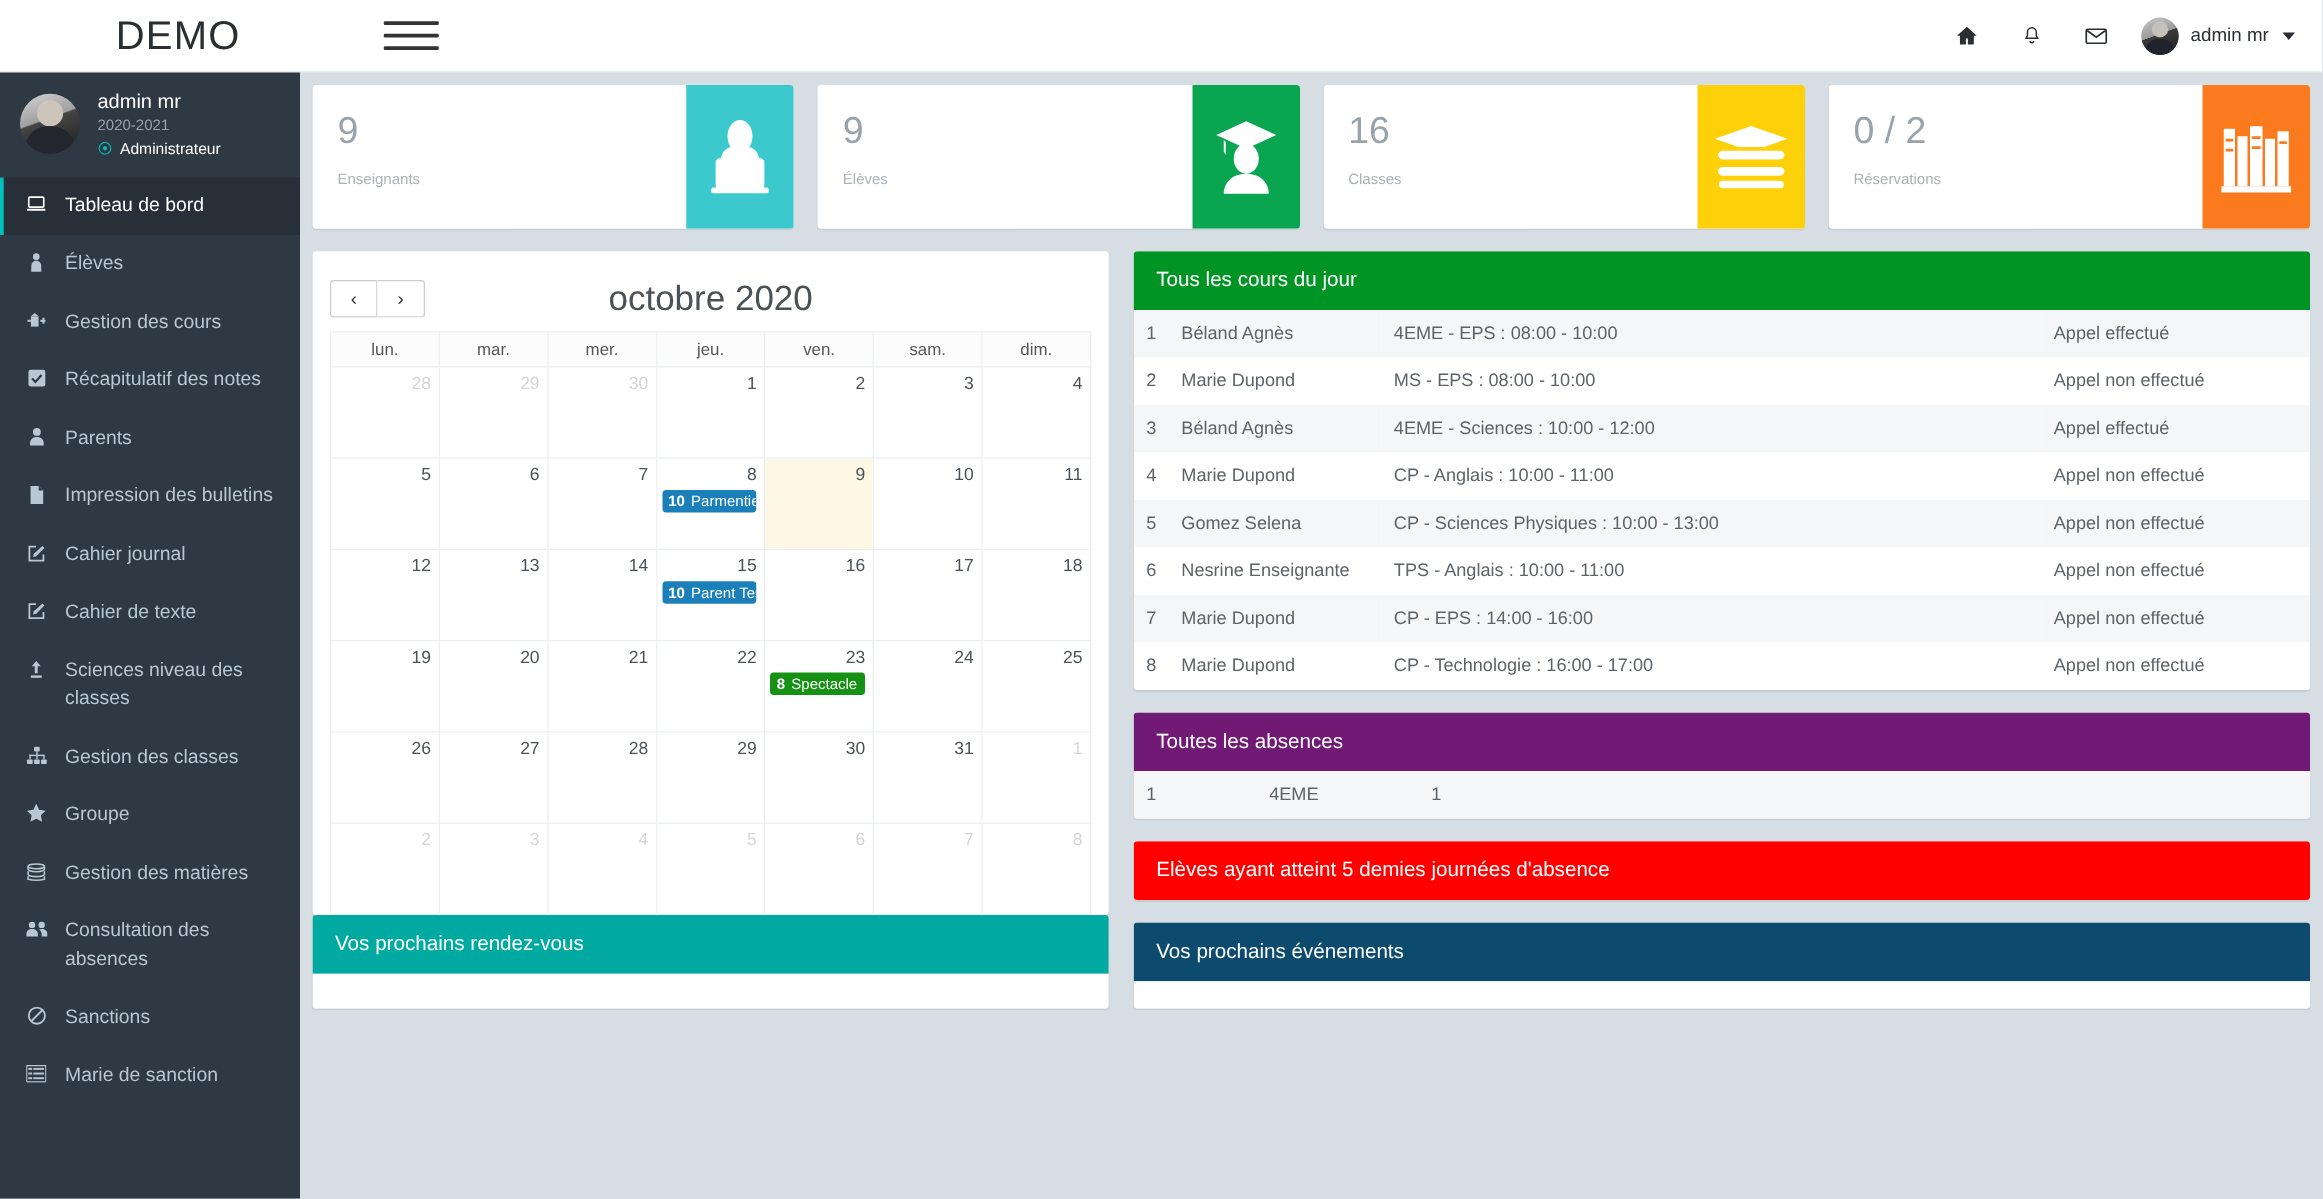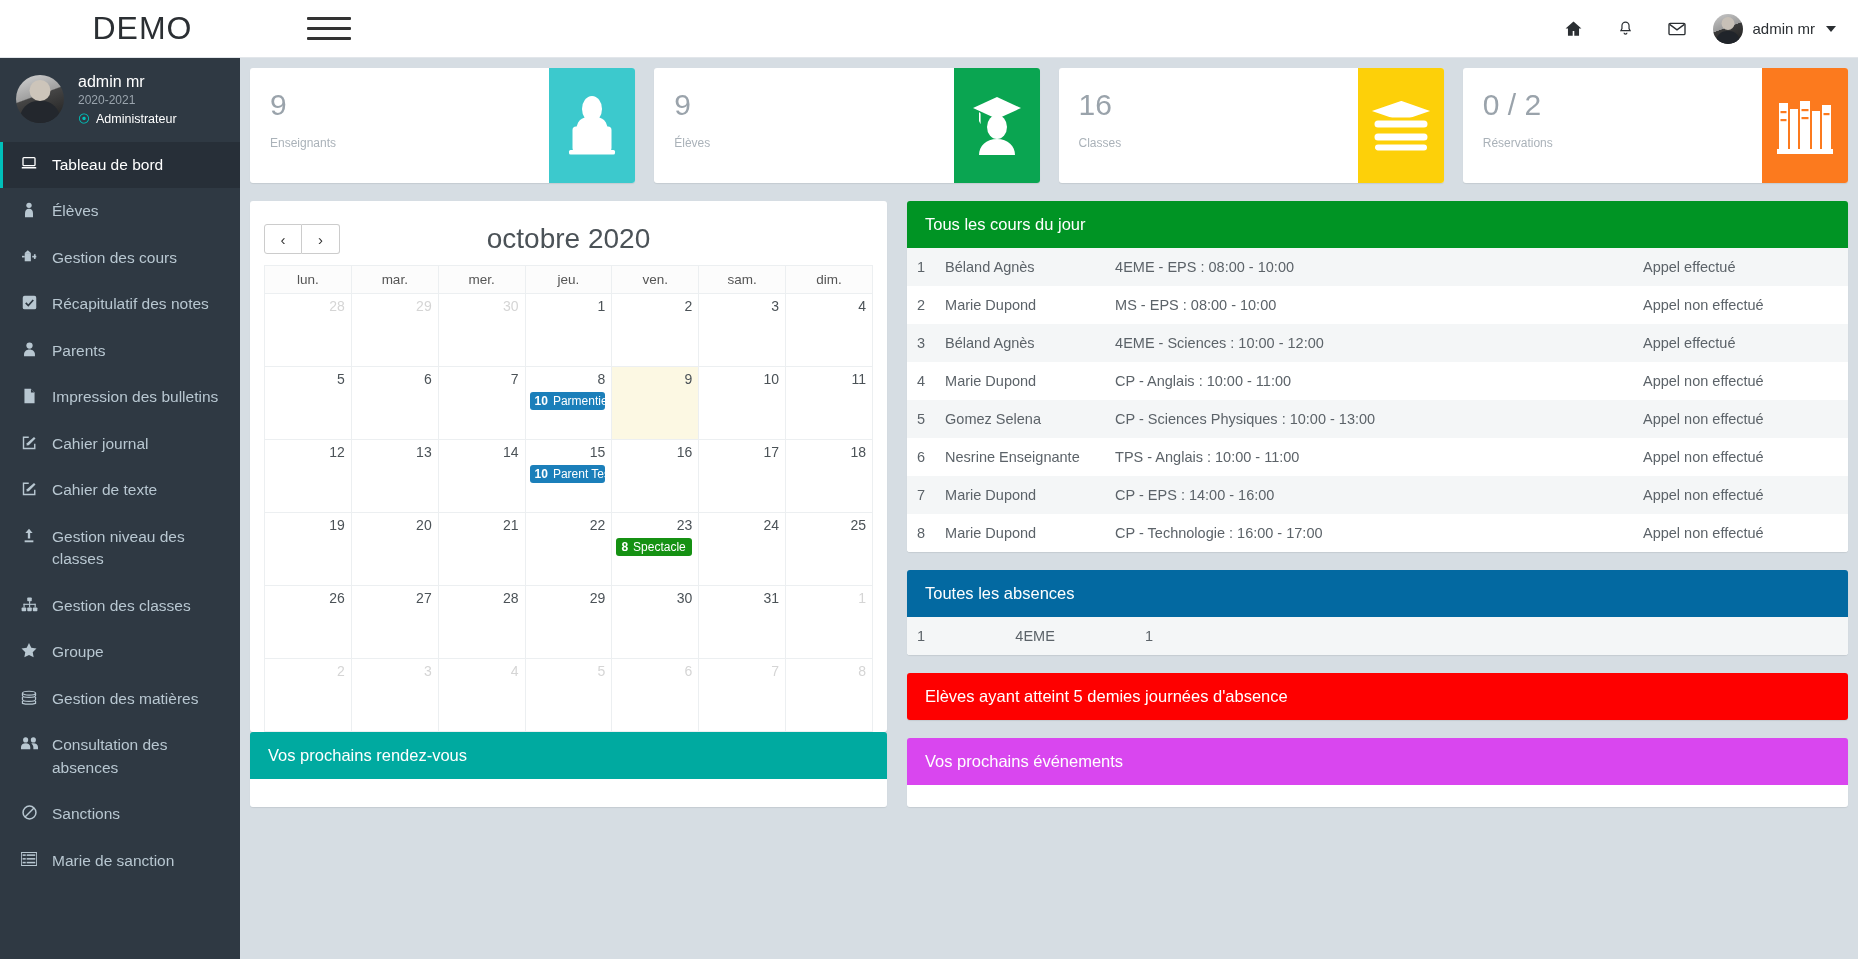--- a/index.html
+++ b/index.html
@@ -177,21 +177,21 @@
   td.c-name { width: 170px; }
   td.c-course { color: #3c8dbc; }
   td.c-status { width: 215px; }
   .st-ok { color: #6f767c; }
   .st-no { color: #ef3b2d; }
   td.a-idx { width: 26px; padding-left: 14px; }
   td.a-cls { width: 200px; text-align: center; }
   td.a-cnt { color: #3c8dbc; }
 
   .teal-panel-head { background: #00aaa0; }
-  .pink-panel-head { background: #d946ef; }
+  .pink-panel-head { background: #0c4a6e; }
 </style>
 </head>
 <body>
 
 <div class="topbar">
   <div class="brand">
     <span class="brand-text">DEMO</span>
   </div>
   <div class="hamburger">
     <span></span>
@@ -313,21 +313,21 @@
         </span>
         <span class="lbl">Cahier de texte</span>
       </li>
       <li class="">
         <span class="ic">
           <svg width="12" height="16" viewBox="0 0 16 22" fill="currentColor">
             <path d="M8 1 13 7H9.6v7.5H6.4V7H3z"></path>
             <rect x="2" y="17" width="12" height="2.6"></rect>
           </svg>
         </span>
-        <span class="lbl">Gestion niveau des classes</span>
+        <span class="lbl">Sciences niveau des classes</span>
       </li>
       <li class="">
         <span class="ic">
           <svg width="17" height="15" viewBox="0 0 22 20" fill="currentColor">
             <rect x="8" y="0.5" width="6" height="5" rx="1"></rect>
             <rect x="0.5" y="14" width="6" height="5" rx="1"></rect>
             <rect x="8" y="14" width="6" height="5" rx="1"></rect>
             <rect x="15.5" y="14" width="6" height="5" rx="1"></rect>
             <rect x="10.4" y="5.5" width="1.5" height="3.5"></rect>
             <rect x="3" y="9" width="16" height="1.5"></rect>
@@ -700,21 +700,21 @@
                   <td class="c-name">Marie Dupond</td>
                   <td class="c-course">CP - Technologie : 16:00 - 17:00</td>
                   <td class="c-status st-no">Appel non effectué</td>
                 </tr>
               </tbody>
             </table>
         </div>
       </div>
 
       <div class="panel">
-        <div class="panel-head" style="background:#0369a1">Toutes les absences</div>
+        <div class="panel-head" style="background:#701a75">Toutes les absences</div>
         <div class="panel-body">
           <table class="lst">
               <tbody id="absences-body">
                 <tr>
                   <td class="a-idx">1</td>
                   <td class="a-cls">4EME</td>
                   <td class="a-cnt">1</td>
                 </tr>
               </tbody>
             </table>

